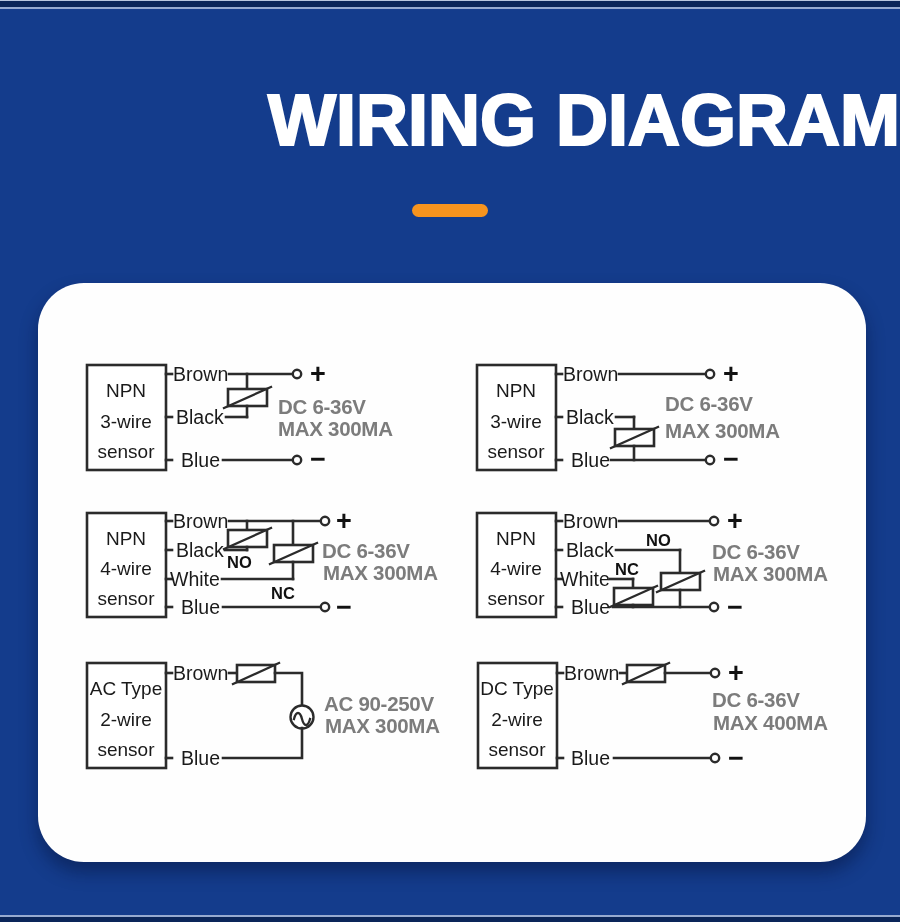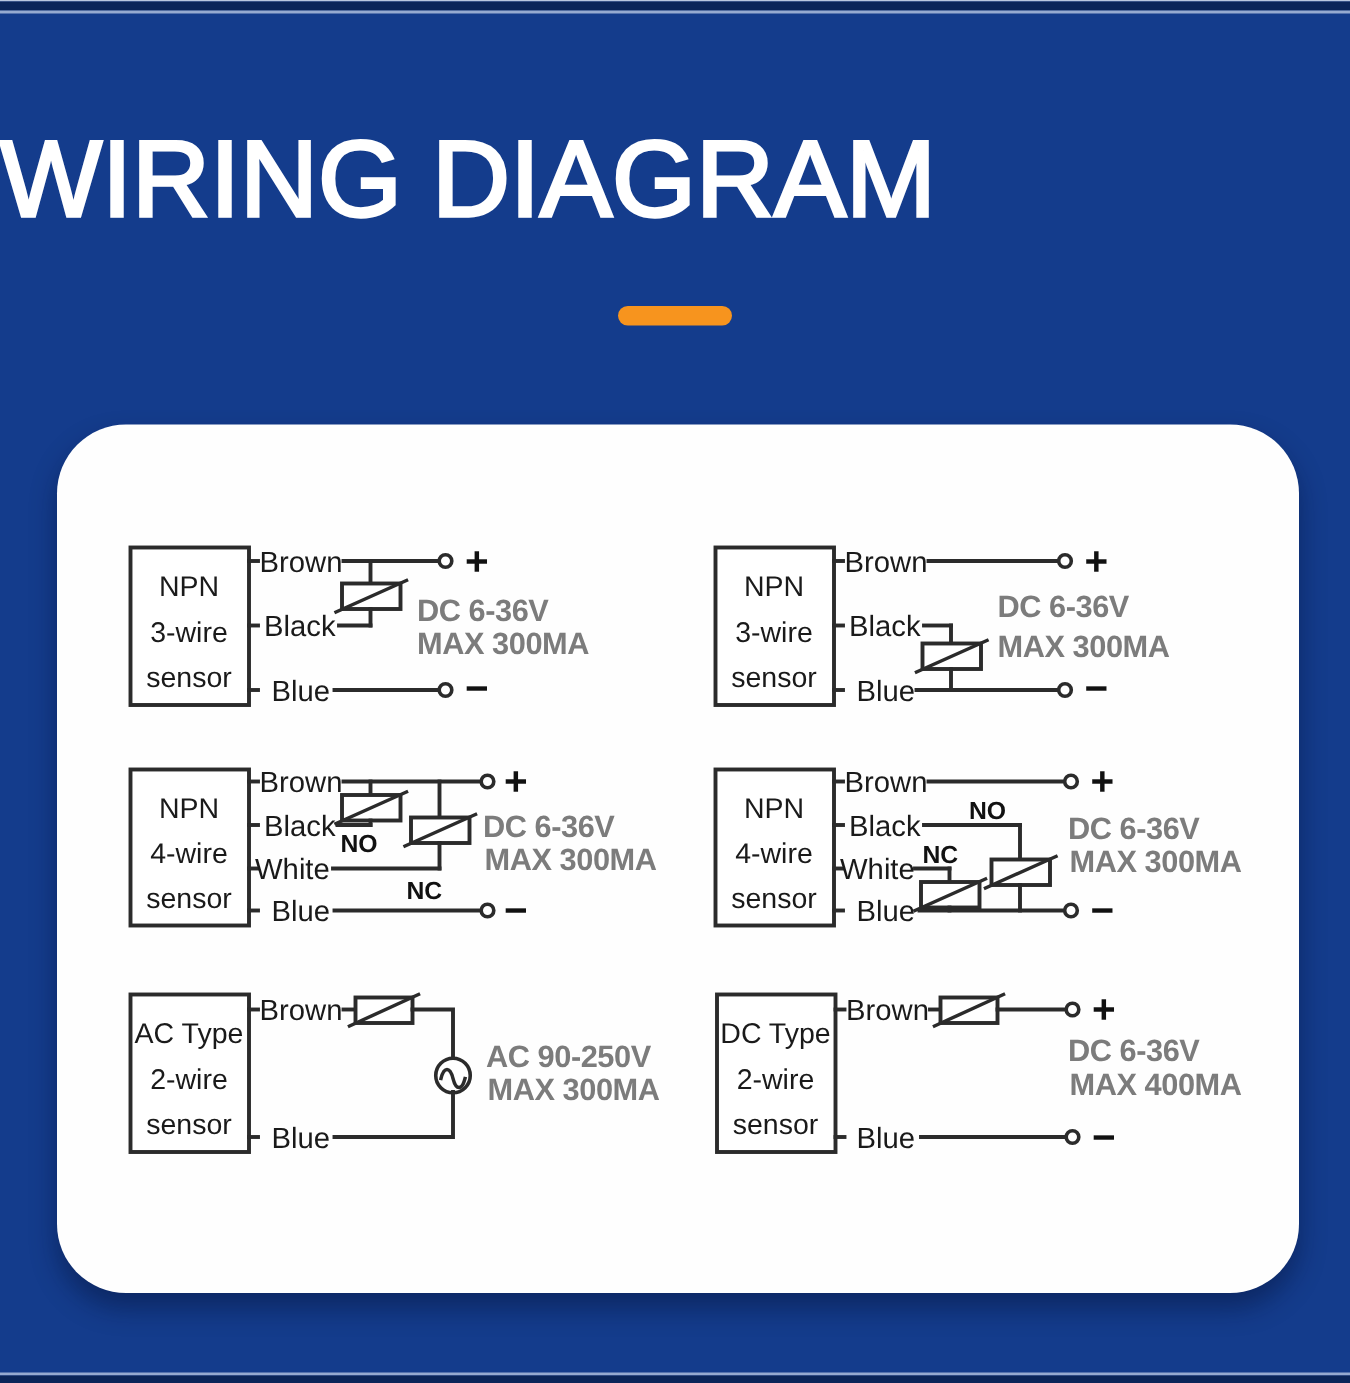--- a/index.html
+++ b/index.html
@@ -9,22 +9,22 @@
     font-family:"Liberation Sans",sans-serif;
   }
   .edge{position:absolute;left:0;width:900px;}
   .edge-top-light{top:0;height:1px;background:#B9C7DF;}
   .edge-top-dark{top:1px;height:6px;background:#0A2559;}
   .edge-top-line{top:7px;height:2px;background:#96AAD0;}
   .edge-bottom-line{top:915px;height:2px;background:#96AAD0;}
   .edge-bottom-dark{top:917px;height:5px;background:#0A2559;}
 
   .title{
-    position:absolute;top:84px;left:0;width:900px;text-align:left;
-    color:#FFFFFF;font-size:72px;font-weight:normal;line-height:1;
+    position:absolute;top:84px;left:0;width:900px;text-align:right;
+    color:#FFFFFF;font-size:72px;font-weight:bold;line-height:1;
     letter-spacing:0px;-webkit-text-stroke:2.2px #FFFFFF;
     white-space:nowrap;
   }
   .dash{
     position:absolute;left:412px;top:204px;width:76px;height:13px;
     border-radius:7px;background:#F7941E;
   }
   .panel{
     position:absolute;left:38px;top:283px;width:828px;height:579px;
     background:#FEFEFE;border-radius:46px;

